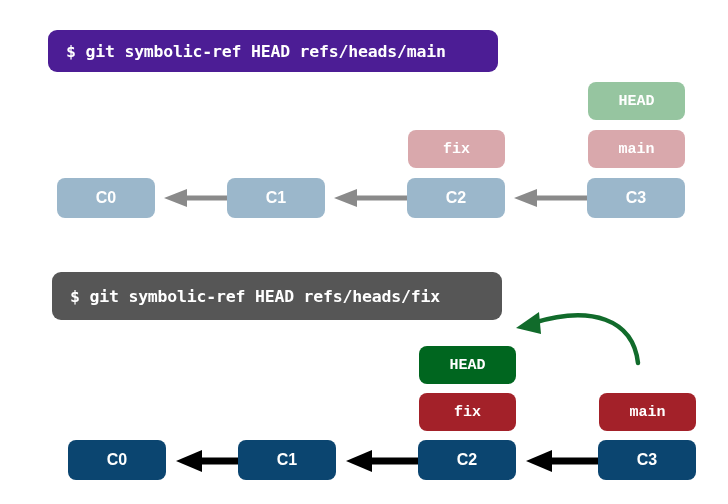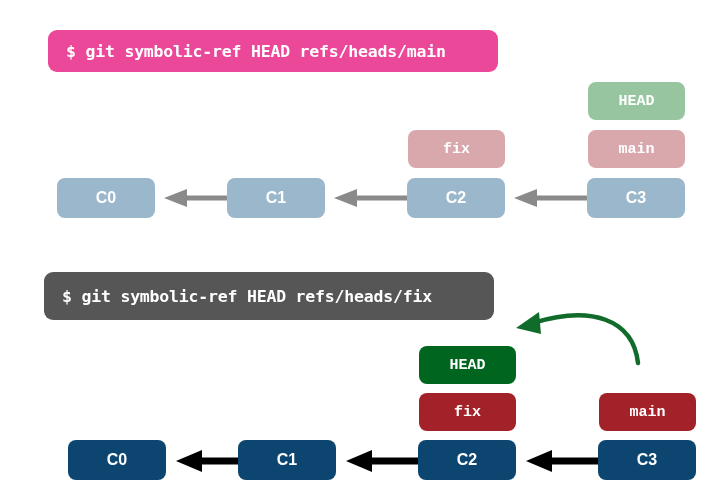--- a/index.html
+++ b/index.html
@@ -30,27 +30,27 @@
     border-radius: 9px;
     font-family: "DejaVu Sans Mono", "Liberation Mono", monospace;
     font-weight: bold;
     color: #ffffff;
     white-space: pre;
     letter-spacing: -0.2px;
   }
   .cmd-top {
     left: 48px;  top: 30px;
     width: 450px; height: 42px;
-    background: #ec4899;
+    background: #4c1d95;
     font-size: 16.5px;
     padding-left: 18px;
     box-sizing: border-box;
   }
   .cmd-bottom {
-    left: 44px;  top: 272px;
+    left: 52px;  top: 272px;
     width: 450px; height: 48px;
     background: #565656;
     font-size: 16.5px;
     padding-left: 18px;
     box-sizing: border-box;
   }
 
   
   .box {
     position: absolute;

